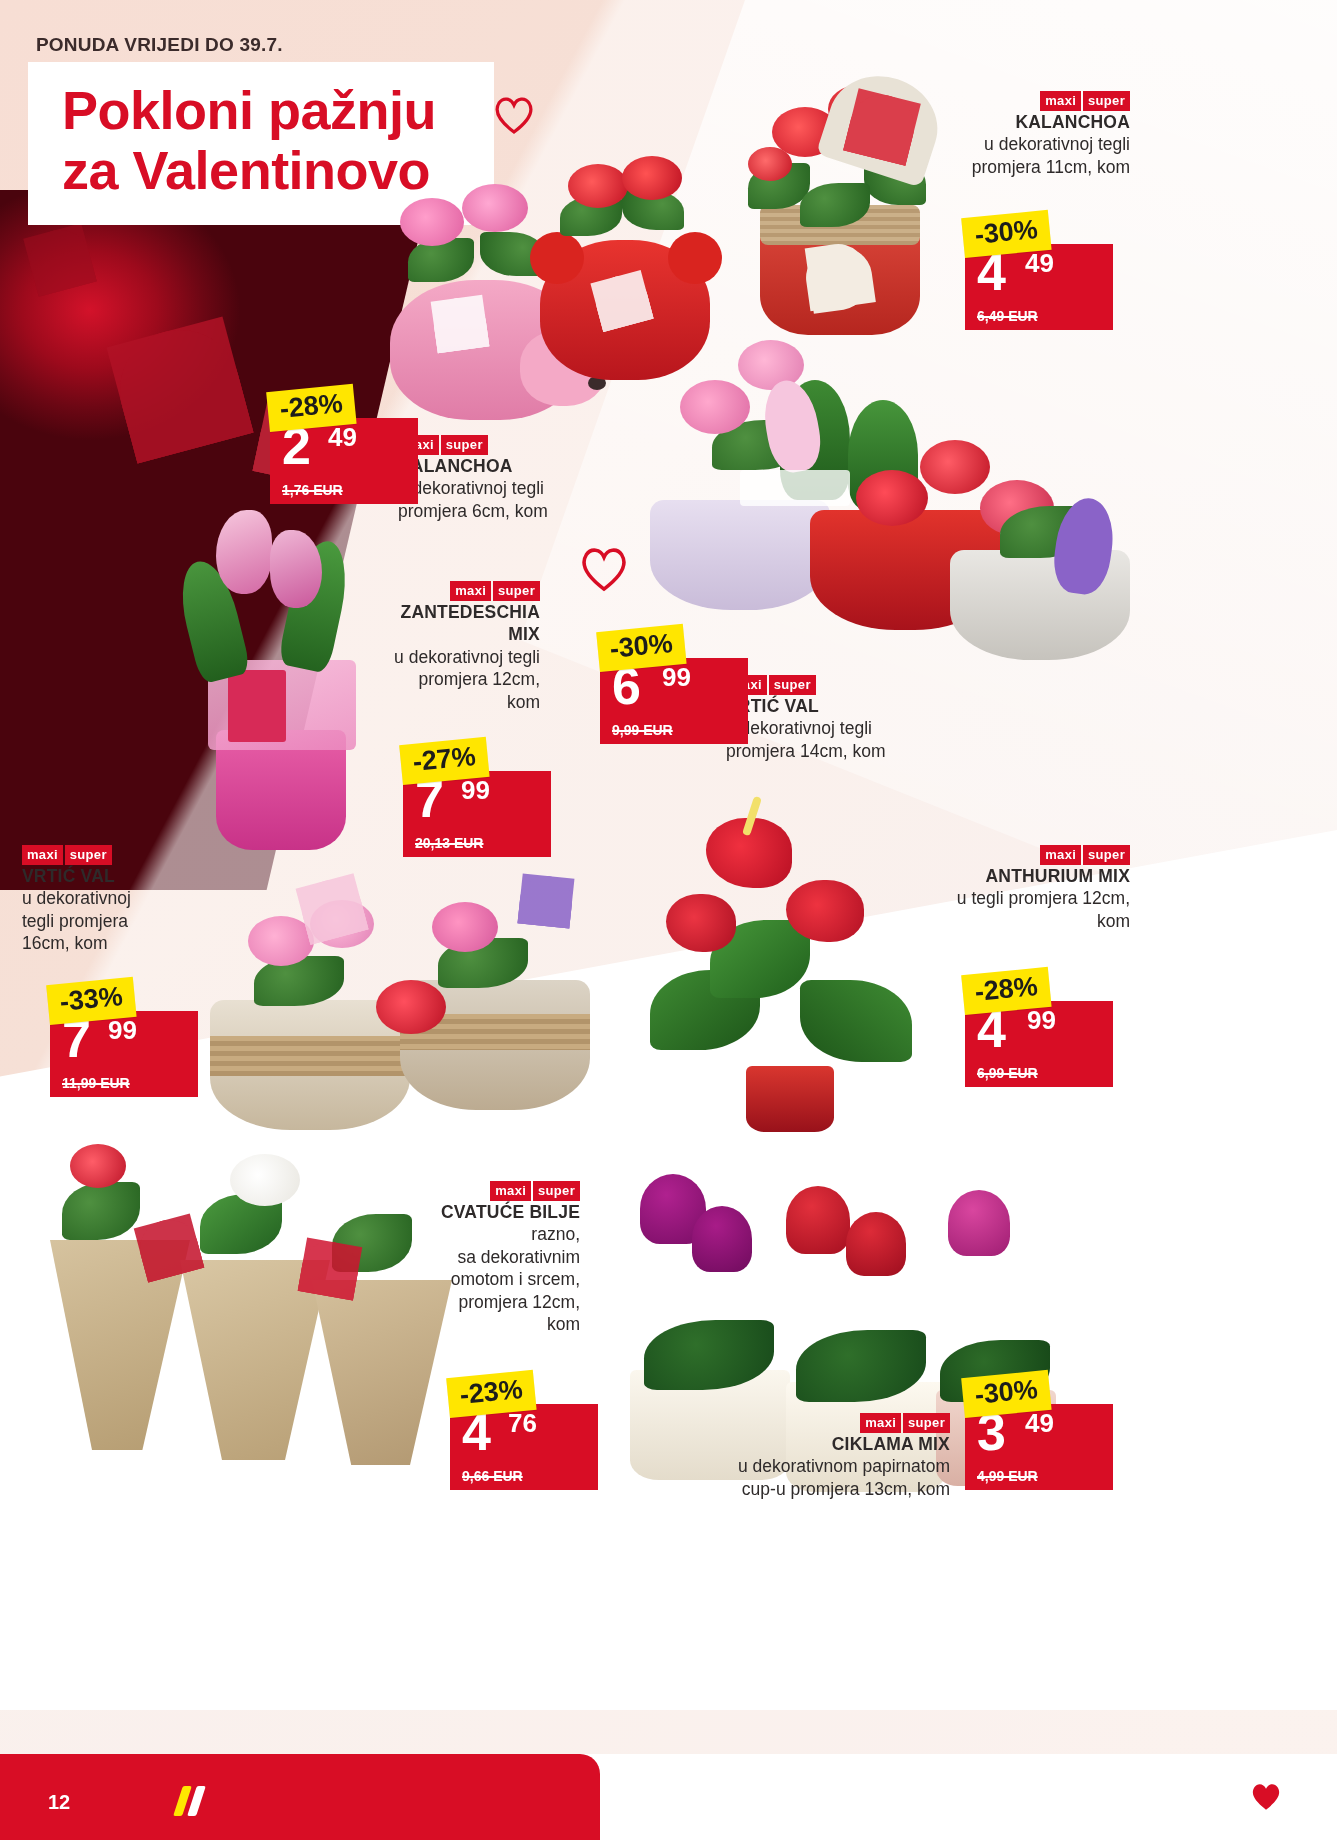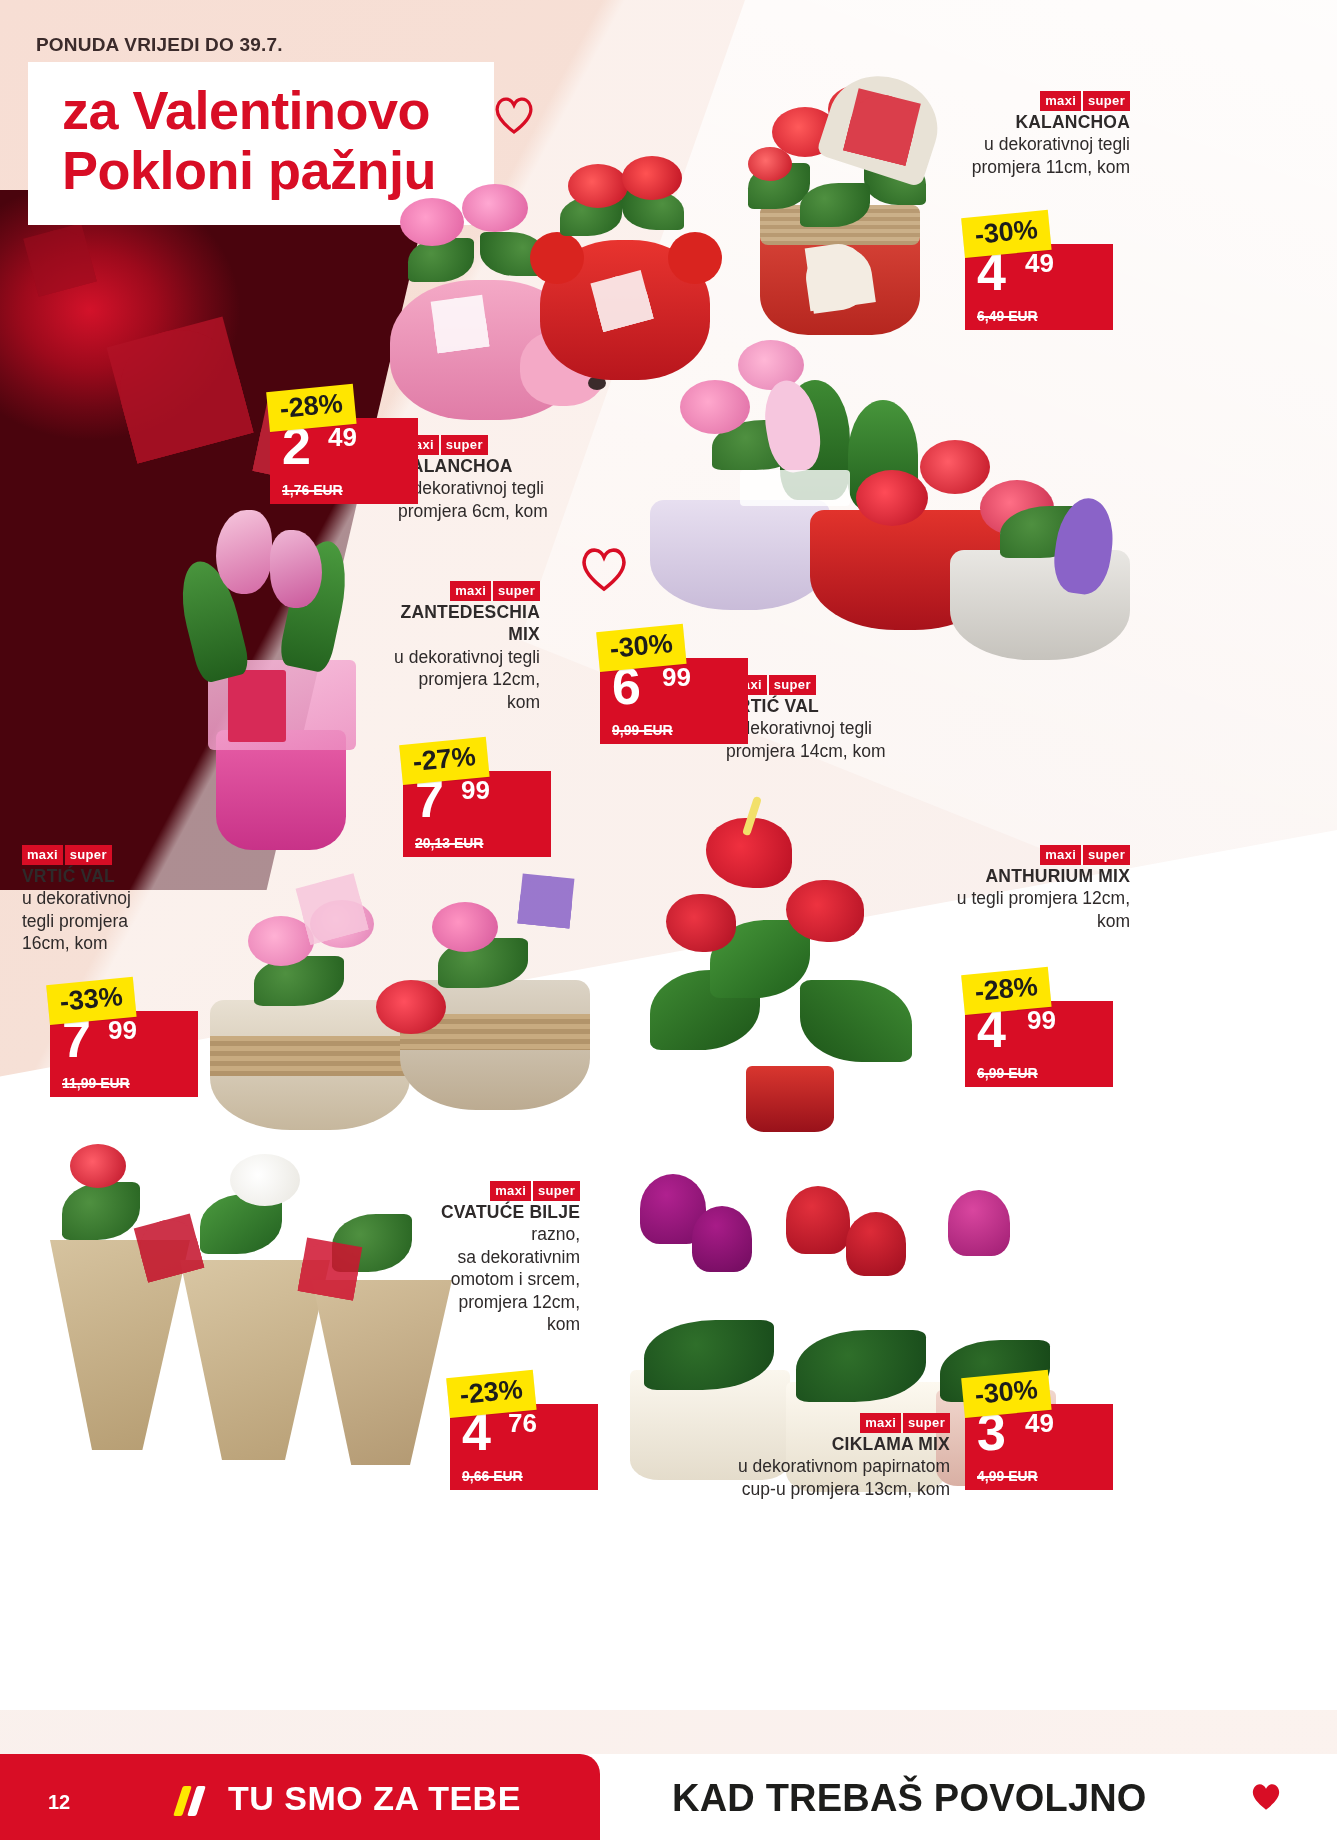--- a/index.html
+++ b/index.html
@@ -252,22 +252,22 @@
   <div class="bg-heart" style="left:120px; top:330px; width:120px; height:120px; background:#b11226;"></div>
   <div class="bg-heart" style="left:260px; top:400px; width:80px; height:80px; background:#c9253a; transform:rotate(12deg);"></div>
   <div class="bg-heart" style="left:30px; top:230px; width:60px; height:60px; background:#9c0c1e; opacity:.6;"></div>
 
   <div class="bg-lower"></div>
 </div>
 
 <div class="offer-valid">PONUDA VRIJEDI DO 39.7.</div>
 
 <div class="title-box">
+  <div class="t">Pokloni pažnju</div>
   <div class="t">za Valentinovo</div>
-  <div class="t">Pokloni pažnju</div>
 </div>
 
 <svg class="title-heart" viewBox="0 0 44 40">
   <path d="M22 37 C6 25 2 16 7 8 C11 2 19 3 22 10 C25 3 33 2 37 8 C42 16 38 25 22 37 Z" fill="none" stroke="#d80d25" stroke-width="3.2" stroke-linecap="round"></path>
 </svg>
 
 <svg style="position:absolute; left:578px; top:545px; width:52px; height:48px;" viewBox="0 0 44 40">
   <path d="M22 37 C6 25 2 16 7 8 C11 2 19 3 22 10 C25 3 33 2 37 8 C42 16 38 25 22 37 Z" fill="none" stroke="#d80d25" stroke-width="3" stroke-linecap="round"></path>
 </svg>
 
@@ -537,18 +537,16 @@
   </div>
 </div>
 
 <div class="footer">
   <div class="footer-red"></div>
   <div class="page-num">12</div>
   <div class="slash">
     <i style="left:0; background:#ffe600;"></i>
     <i style="left:14px; background:#ffffff;"></i>
   </div>
-  <div class="tu-smo">TU SMO ZA TEBE</div>
-  <div class="kad">KAD TREBAŠ POVOLJNO</div>
   <svg class="foot-heart" viewBox="0 0 44 40">
     <path d="M22 37 C6 25 2 16 7 8 C11 2 19 3 22 10 C25 3 33 2 37 8 C42 16 38 25 22 37 Z" fill="#d80d25"></path>
   </svg>
 </div>
 
 </body></html>

